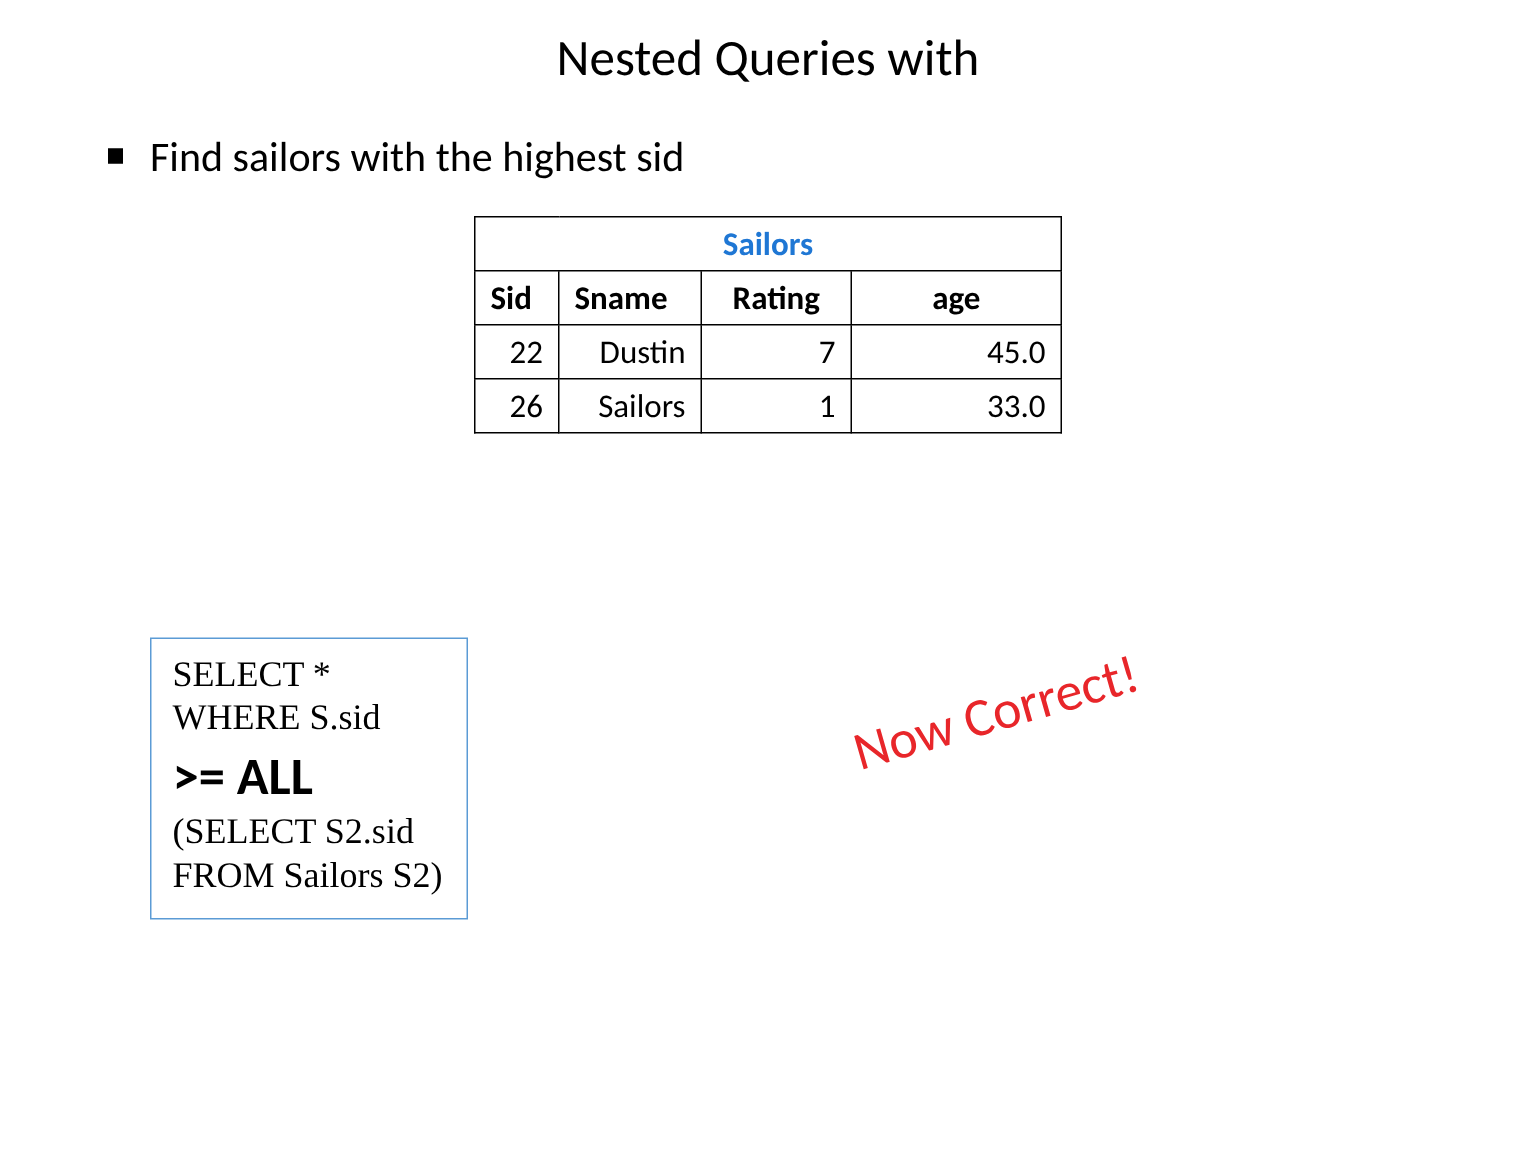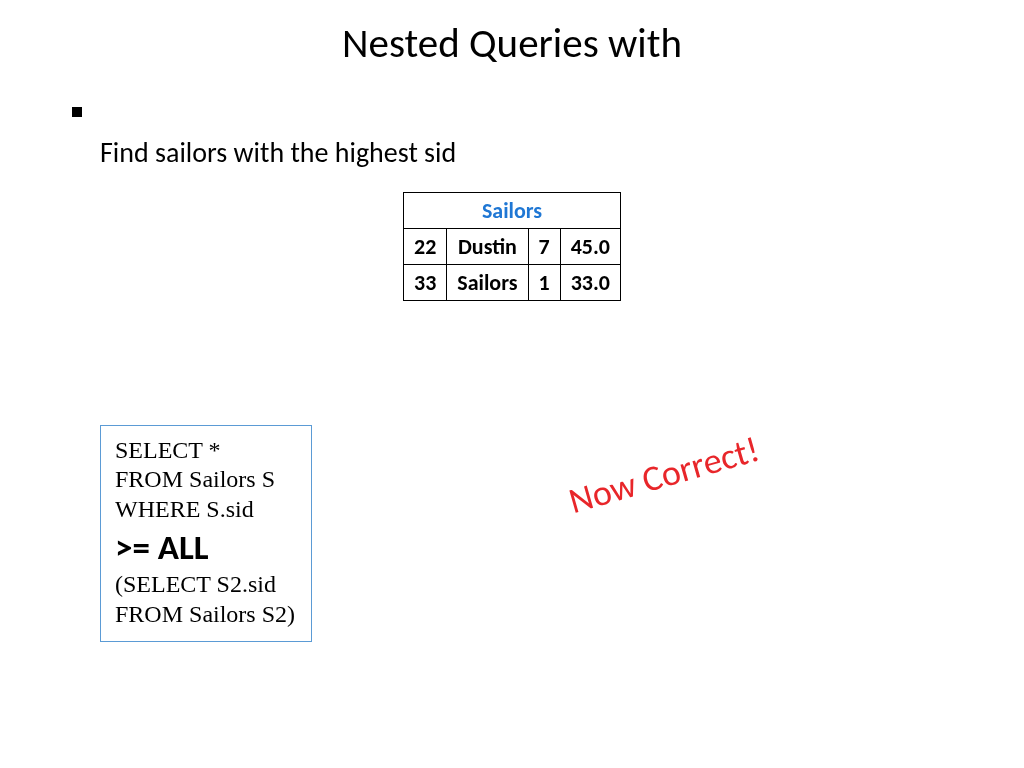--- a/index.html
+++ b/index.html
@@ -7,21 +7,21 @@
       width: 1024px;
       height: 768px;
       background: #fff;
       font-family: Calibri, Arial, sans-serif;
       color: #000;
       position: relative;
       overflow: hidden;
     }
     .title {
       text-align: center;
-      font-size: 41px;
+      font-size: 34px;
       font-weight: 400;
       margin-top: 20px;
       line-height: 1.15;
     }
     .bullet-row {
       display: flex;
       align-items: flex-start;
       margin-top: 28px;
       margin-left: 72px;
     }
@@ -29,37 +29,36 @@
       width: 10px;
       height: 10px;
       border: 2px solid #000;
       background: #000;
       margin-top: 12px;
       margin-right: 18px;
       flex-shrink: 0;
     }
     .bullet-text {
       font-size: 28px;
-      margin-top: 40px;
     }
     .table-wrap {
       margin-top: 22px;
       display: flex;
       justify-content: center;
     }
     table {
       border-collapse: collapse;
       border-radius: 16px;
     }
     td, th {
       border: 1.5px solid #000;
       padding: 4px 10px;
       font-size: 22px;
-      text-align: center;
-      font-weight: 700;
+      text-align: right;
+      font-weight: 400;
     }
     .caption-cell {
       text-align: center;
       font-weight: 700;
       color: #1f77d4;
     }
     .hdr {
       font-weight: 700;
       text-align: center;
     }
@@ -107,37 +106,42 @@
   <div class="bullet-text">Find sailors with the highest sid</div>
 </div>
 
 <div class="table-wrap">
   <table>
     <tbody>
         <tr>
       <td colspan="4" class="caption-cell">Sailors</td>
     </tr>
     <tr>
+      <td class="hdr left col-sid">Sid</td>
+      <td class="hdr left col-sname">Sname</td>
+      <td class="hdr col-rating">Rating</td>
+      <td class="hdr col-age">age</td>
+    </tr>
+    <tr>
       <td>22</td>
       <td>Dustin</td>
       <td>7</td>
       <td>45.0</td>
     </tr>
     <tr>
-      <td>33</td>
+      <td>26</td>
       <td>Sailors</td>
       <td>1</td>
       <td>33.0</td>
     </tr>
   </tbody>
     </table>
 </div>
 
 <div class="query-box">
   <div><span>SELECT</span><span>  *</span></div>
-  <div><span>FROM</span><span>  Sailors S</span></div>
   <div><span>WHERE</span><span>  S.sid</span></div>
   <div class="q-bold">&gt;= ALL</div>
   <div><span>(SELECT</span><span>  S2.sid</span></div>
   <div><span>FROM</span><span>  Sailors S2)</span></div>
 </div>
 
 <div class="callout">Now Correct!</div>
 
 </body></html>

